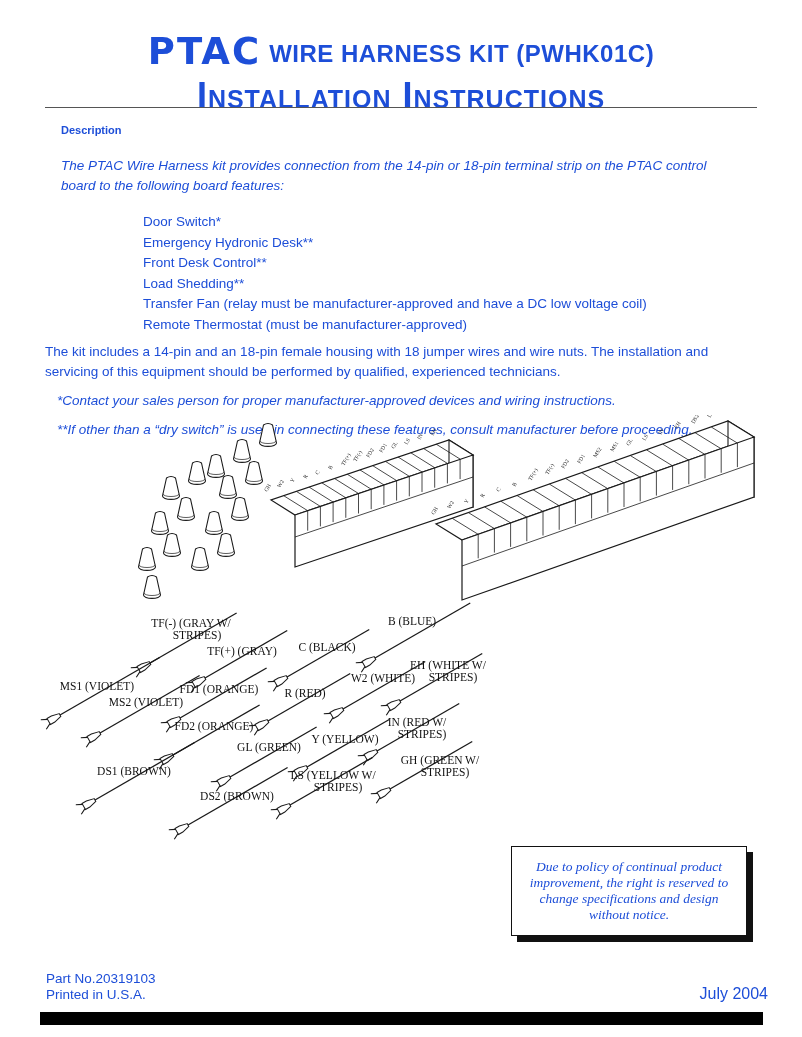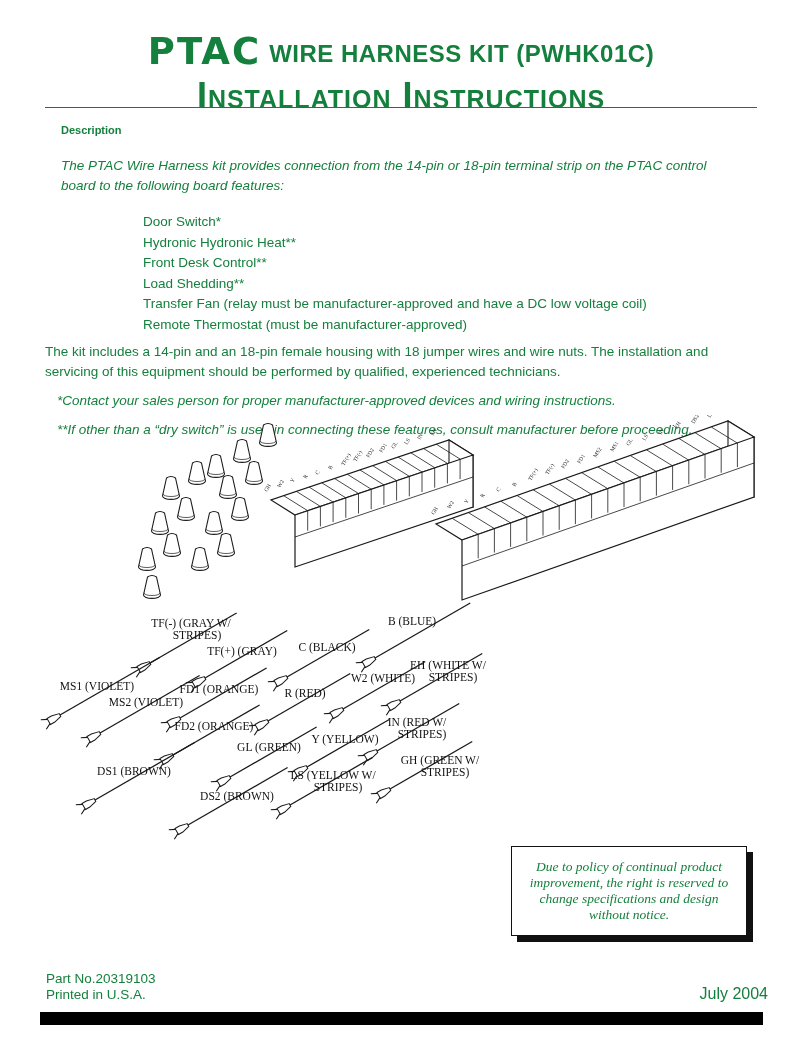--- a/index.html
+++ b/index.html
@@ -1,17 +1,17 @@
 <!DOCTYPE html>
 <html><head>
 <meta charset="utf-8">
 <style>
   html,body { margin:0; padding:0; background:#fff; }
   .page { position:relative; width:802px; height:1037px; background:#fff;
-          font-family:"Liberation Sans", sans-serif; color:#15803d; overflow:hidden; }
+          font-family:"Liberation Sans", sans-serif; color:#1d4ed8; overflow:hidden; }
 
   
   .header { position:absolute; left:90px; top:30px; width:622px; text-align:center; }
   .title-line { font-size:24px; font-weight:bold; letter-spacing:0.5px; white-space:nowrap; }
   .brand { font-family:"DejaVu Sans", sans-serif; font-size:37px; font-weight:bold;
            letter-spacing:2px; vertical-align:-2px; margin-right:8px; }
   .subtitle { font-size:36px; font-weight:bold; font-variant:small-caps; letter-spacing:1px; margin-top:2px; }
   .header-rule { position:absolute; left:45px; top:107px; width:712px; border-top:1px solid #555; }
 
   
@@ -51,21 +51,21 @@
     </div>
     <div class="subtitle">Installation Instructions</div>
   </div>
   <div class="header-rule"></div>
 
   <div class="description">
     <div class="desc-heading">Description</div>
     <p class="intro">The PTAC Wire Harness kit provides connection from the 14-pin or 18-pin terminal strip on the PTAC control board to the following board features:</p>
     <div class="features">
       <div class="feature">Door Switch*</div>
-      <div class="feature">Hydronic Hydronic Heat**</div>
+      <div class="feature">Emergency Hydronic Desk**</div>
       <div class="feature">Front Desk Control**</div>
       <div class="feature">Load Shedding**</div>
       <div class="feature">Transfer Fan (relay must be manufacturer-approved and have a DC low voltage coil)</div>
       <div class="feature">Remote Thermostat (must be manufacturer-approved)</div>
     </div>
     <p class="kit-note">The kit includes a 14-pin and an 18-pin female housing with 18 jumper wires and wire nuts.  The installation and servicing of this equipment should be performed by qualified, experienced technicians.</p>
     <p class="footnote">*Contact your sales person for proper manufacturer-approved devices and wiring instructions.</p>
     <p class="footnote">**If other than a “dry switch” is used in connecting these features, consult manufacturer before proceeding.</p>
   </div>
 

